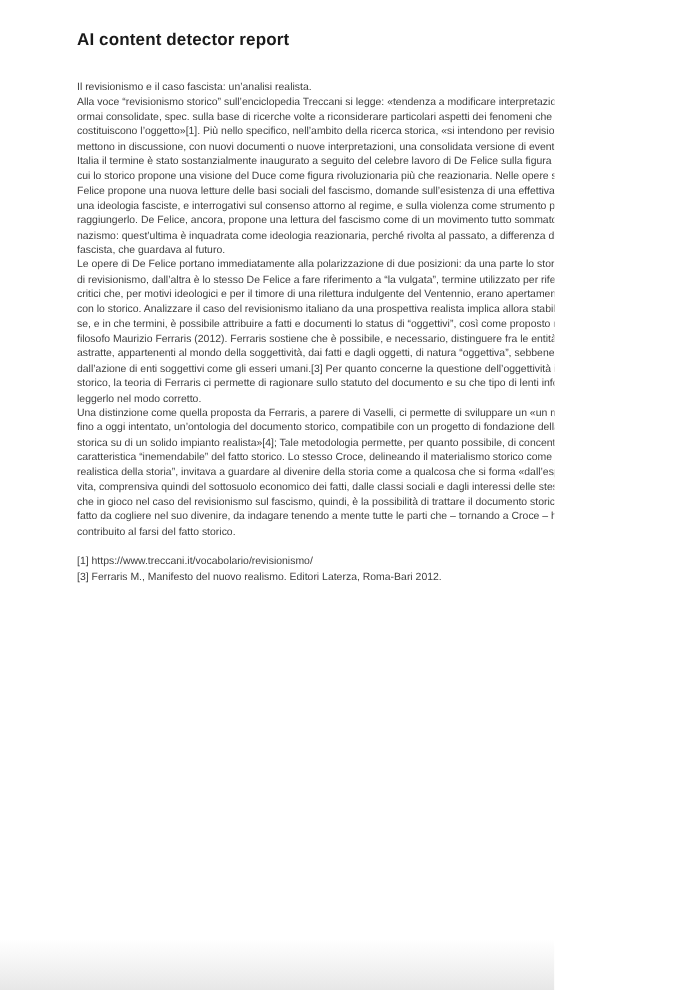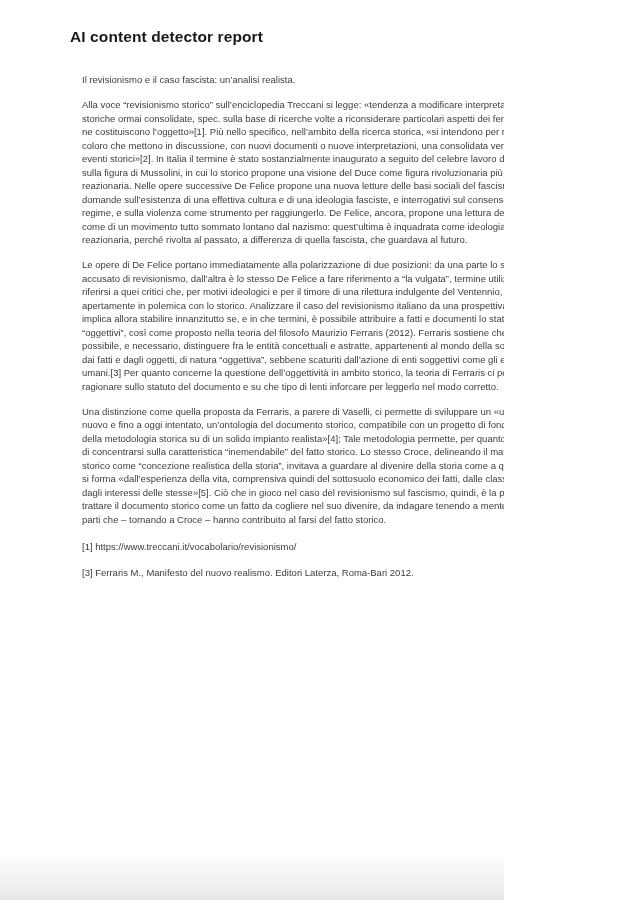--- a/index.html
+++ b/index.html
@@ -28,21 +28,21 @@
     font-weight: 700;
     color: #1a1a1a;
     letter-spacing: 0.1px;
   }
   .body-text {
     font-size: 9.5px;
     line-height: 13.45px;
     color: #3d3d3d;
   }
   .body-text p {
-    margin: 12px;
+    margin: 0;
   }
   .footnotes {
     margin-top: 14px;
   }
   .page-bottom-fade {
     position: absolute;
     left: 0;
     right: 0;
     bottom: 0;
     height: 46px;

